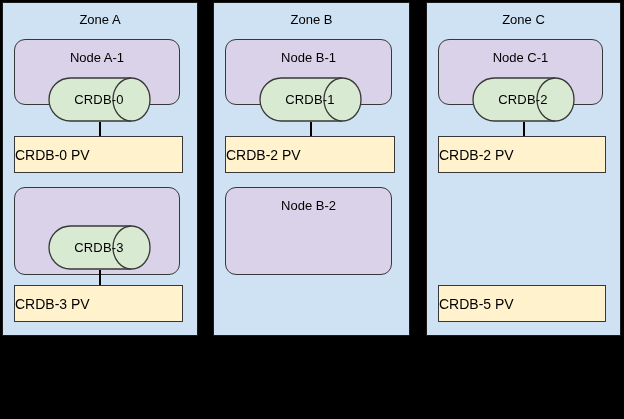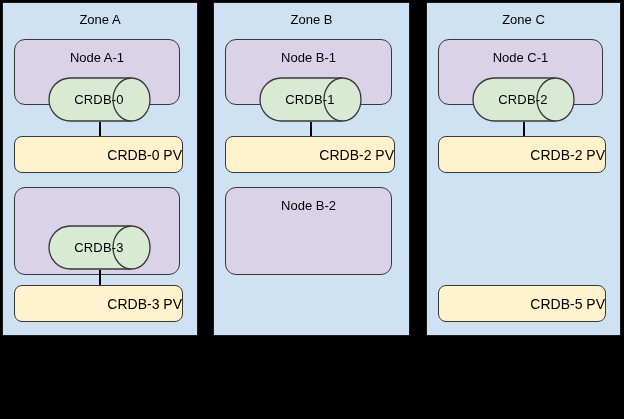--- a/index.html
+++ b/index.html
@@ -68,24 +68,24 @@
     background: #000;
   }
   .c1 { top: 119px; height: 15px; }
   .c2 { top: 267px; height: 16px; }
   .pv {
     position: absolute;
     left: 11px; right: 14px;
     height: 37px;
     background: #fff2cc;
     border: 1.2px solid #383838;
-    border-radius: 8px;
+    border-radius: 0;
     display: flex;
     align-items: center;
-    justify-content: flex-end;
+    justify-content: flex-start;
     font-size: 14px;
   }
   .pv1 { top: 133px; }
   .pv2 { top: 282px; }
 </style>
 </head>
 <body>
 
 <div class="canvas">
 

